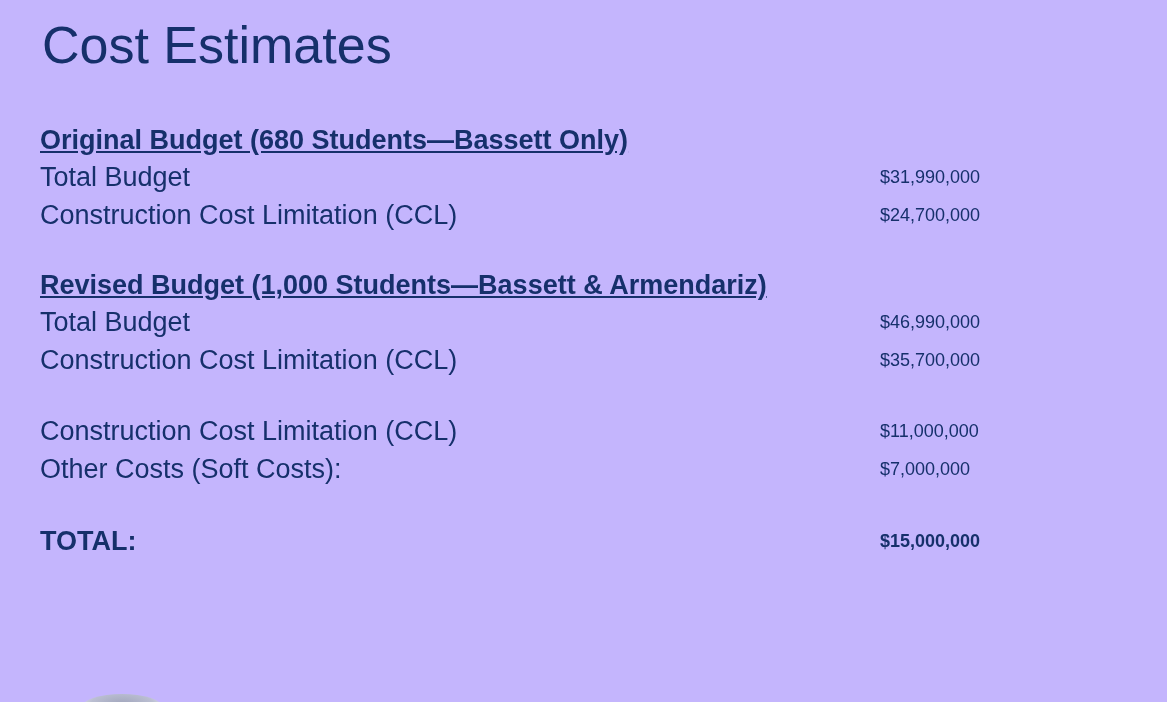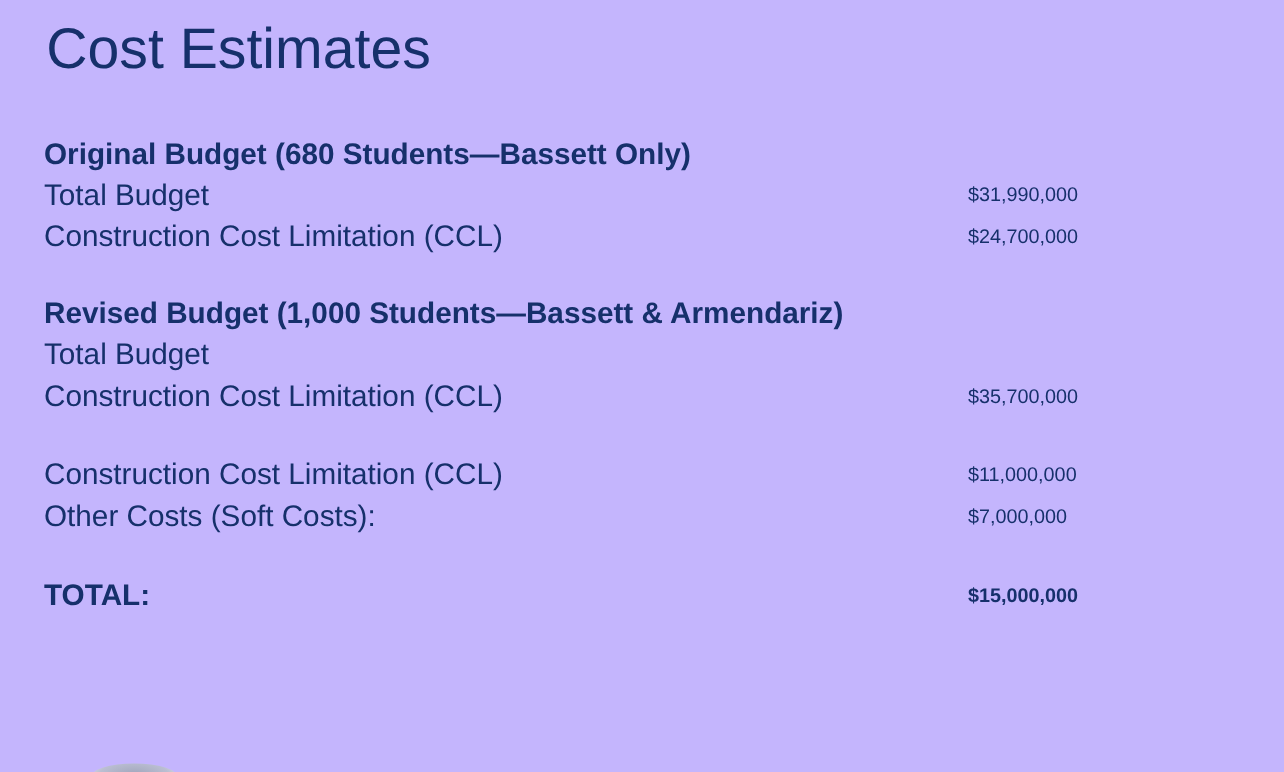--- a/index.html
+++ b/index.html
@@ -50,20 +50,21 @@
   .section-gap {
     height: 33px;
   }
 
   .section-heading {
     font-size: 27px;
     line-height: 36px;
     font-weight: bold;
     color: #16306b;
     white-space: nowrap;
+    text-decoration: underline;
   }
 
   .line-row {
     position: relative;
     height: 38px;
     line-height: 38px;
     font-size: 27px;
     color: #16306b;
     white-space: nowrap;
   }
@@ -132,20 +133,21 @@
       </div>
     </div>
 
     <div class="section-gap"></div>
 
     <div class="section">
       <div class="section-heading">Revised Budget (1,000 Students—Bassett &amp; Armendariz)</div>
 
       <div class="line-row">
         <span class="line-label">Total Budget</span>
+        <span class="line-value">$46,990,000</span>
       </div>
 
       <div class="line-row">
         <span class="line-label">Construction Cost Limitation (CCL)</span>
         <span class="line-value">$35,700,000</span>
       </div>
     </div>
 
     <div class="section-gap"></div>
 

